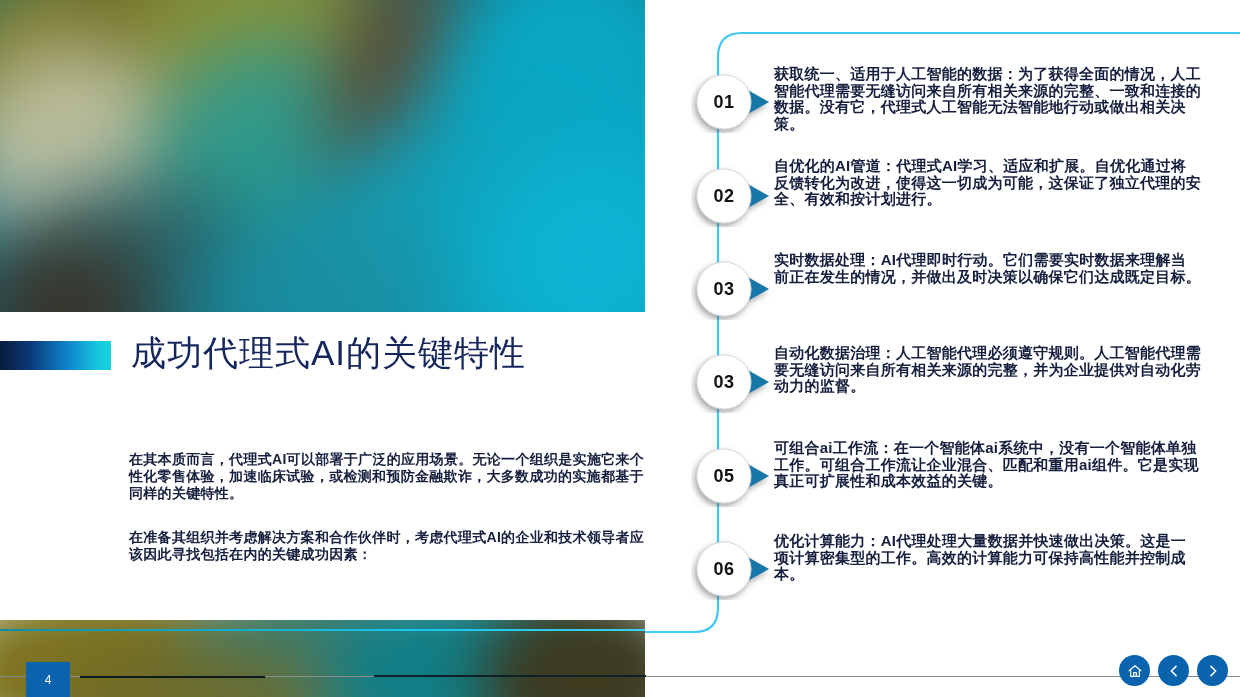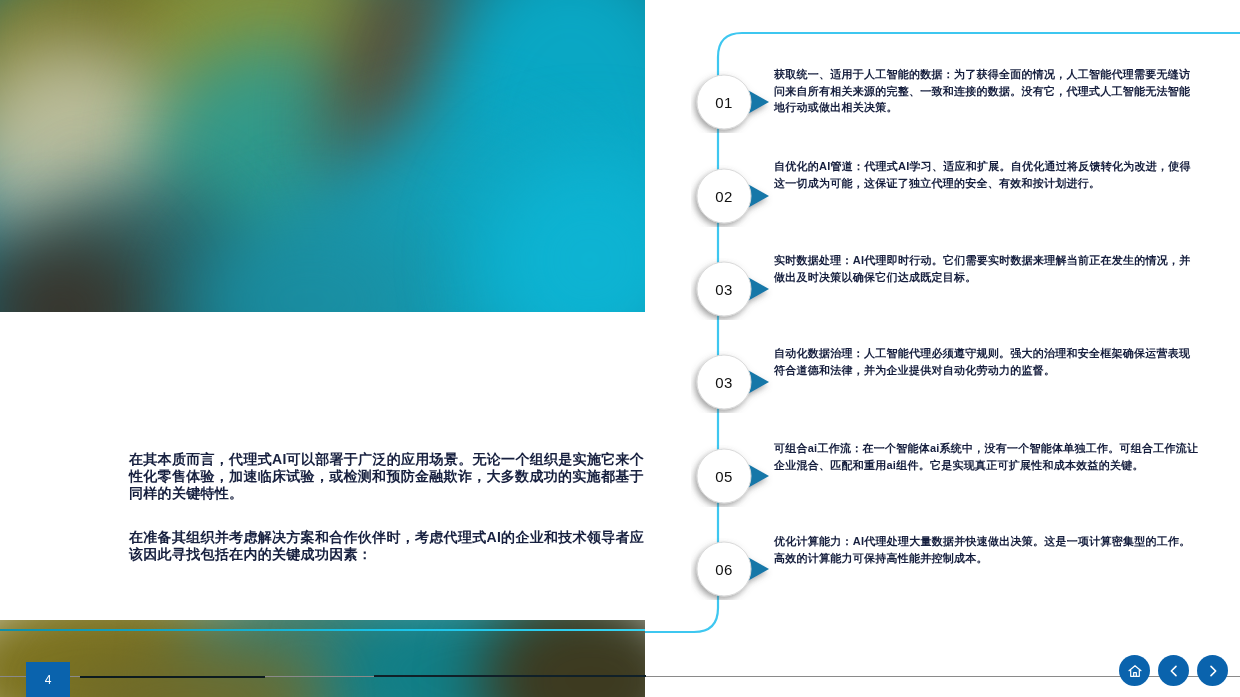--- a/index.html
+++ b/index.html
@@ -105,26 +105,26 @@
   }
 
   .tl-item{position:absolute;left:0;width:595px;}
   .tl-badge{
     position:absolute;left:46px;width:96px;height:62px;
   }
   .tl-badge svg{position:absolute;left:0;top:0;}
   .tl-num{
     position:absolute;left:12px;top:10px;width:42px;height:42px;
     display:flex;align-items:center;justify-content:center;
-    font-size:15px;font-weight:400;color:#111111;letter-spacing:.5px;
+    font-size:18px;font-weight:700;color:#111111;letter-spacing:.5px;
     z-index:3;
   }
   .tl-text{
     position:absolute;left:129px;width:427px;
-    font-size:11px;line-height:16.5px;color:#161f3e;font-weight:700;
+    font-size:15px;line-height:16.5px;color:#161f3e;font-weight:700;
     letter-spacing:.25px;
   }
 
   
   #nav-buttons{
     position:absolute;right:12px;top:655px;
     display:flex;gap:8px;align-items:center;
   }
   .nav-btn{
     width:31px;height:31px;border-radius:50%;
@@ -146,20 +146,24 @@
       <div class="blob b4"></div>
       <div class="blob b5"></div>
     <div class="blob b6"></div>
       <div class="blob b7"></div>
       <div class="blob b8"></div>
     <div class="blob b9"></div>
       <div class="blob b10"></div>
       <div class="blob b11"></div>
   </div>
 
+  <div id="title-row">
+    <div id="accent-bar"></div>
+    <div id="page-title">成功代理式AI的关键特性</div>
+  </div>
 
   <div class="body-para" id="para-1">在其本质而言，代理式AI可以部署于广泛的应用场景。无论一个组织是实施它来个性化零售体验，加速临床试验，或检测和预防金融欺诈，大多数成功的实施都基于同样的关键特性。</div>
   <div class="body-para" id="para-2">在准备其组织并考虑解决方案和合作伙伴时，考虑代理式AI的企业和技术领导者应该因此寻找包括在内的关键成功因素：</div>
 
   <div id="footer-band">
     <div class="fb f1"></div>
       <div class="fb f2"></div>
       <div class="fb f3"></div>
     <div class="fb f4"></div>
       <div class="fb f5"></div>
@@ -233,21 +237,21 @@
                 <feDropShadow dx="-2" dy="3" stdDeviation="3.2" flood-color="#555555" flood-opacity="0.55"></feDropShadow>
               </filter>
             </defs>
             <g filter="url(#sh3)">
               <path d="M30 4 L78 31 L30 58 Z" fill="#1577a8"></path>
               <circle cx="33" cy="31" r="27" fill="#ffffff" stroke="#d9d9d9" stroke-width="1"></circle>
             </g>
           </svg>
           <div class="tl-num">03</div>
         </div>
-        <div class="tl-text" style="top: 345px;">自动化数据治理：人工智能代理必须遵守规则。强大的治理和安全框架确保运营表现符合道德和法律，并为企业提供对自动化劳动力的监督。</div>
+        <div class="tl-text" style="top: 345px;">自动化数据治理：人工智能代理必须遵守规则。人工智能代理需要无缝访问来自所有相关来源的完整，并为企业提供对自动化劳动力的监督。</div>
       </div>
       <div class="tl-item">
         <div class="tl-badge" style="top: 445px;">
           <svg width="96" height="62" viewBox="0 0 96 62">
             <defs>
               <filter id="sh4" x="-40%" y="-40%" width="190%" height="190%">
                 <feDropShadow dx="-2" dy="3" stdDeviation="3.2" flood-color="#555555" flood-opacity="0.55"></feDropShadow>
               </filter>
             </defs>
             <g filter="url(#sh4)">

